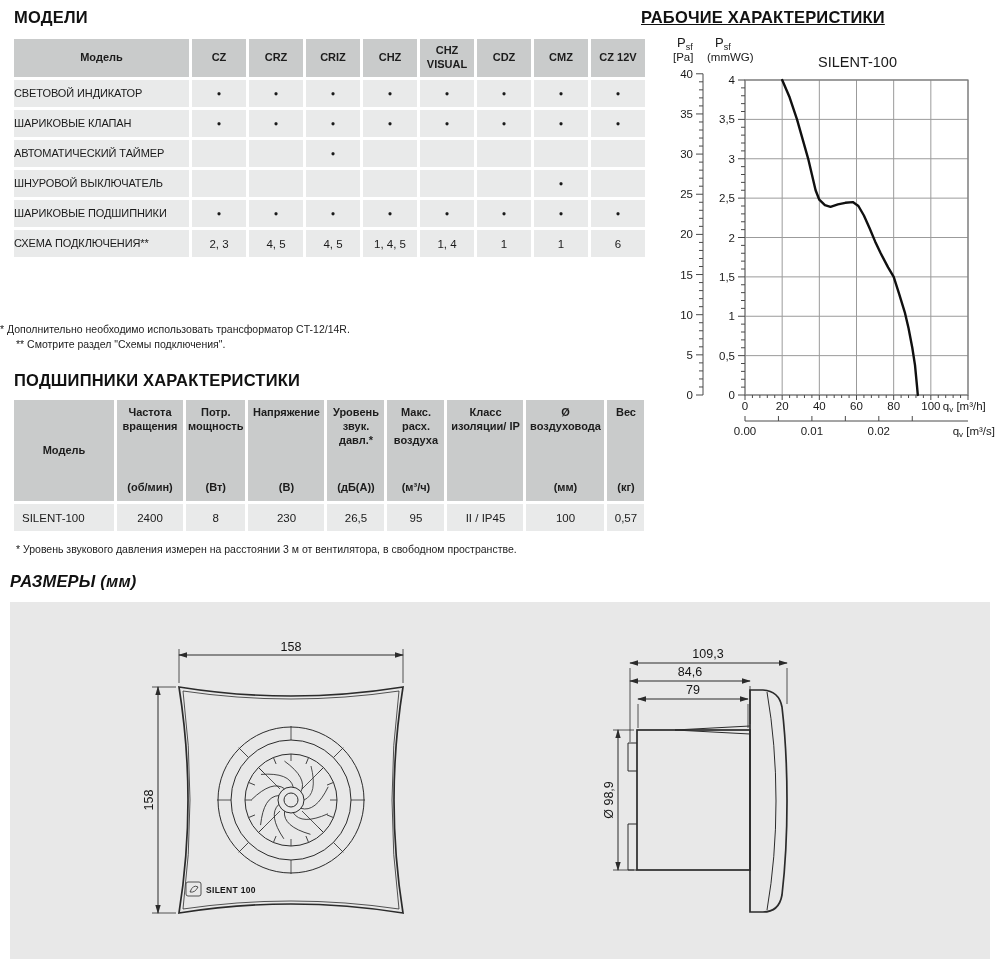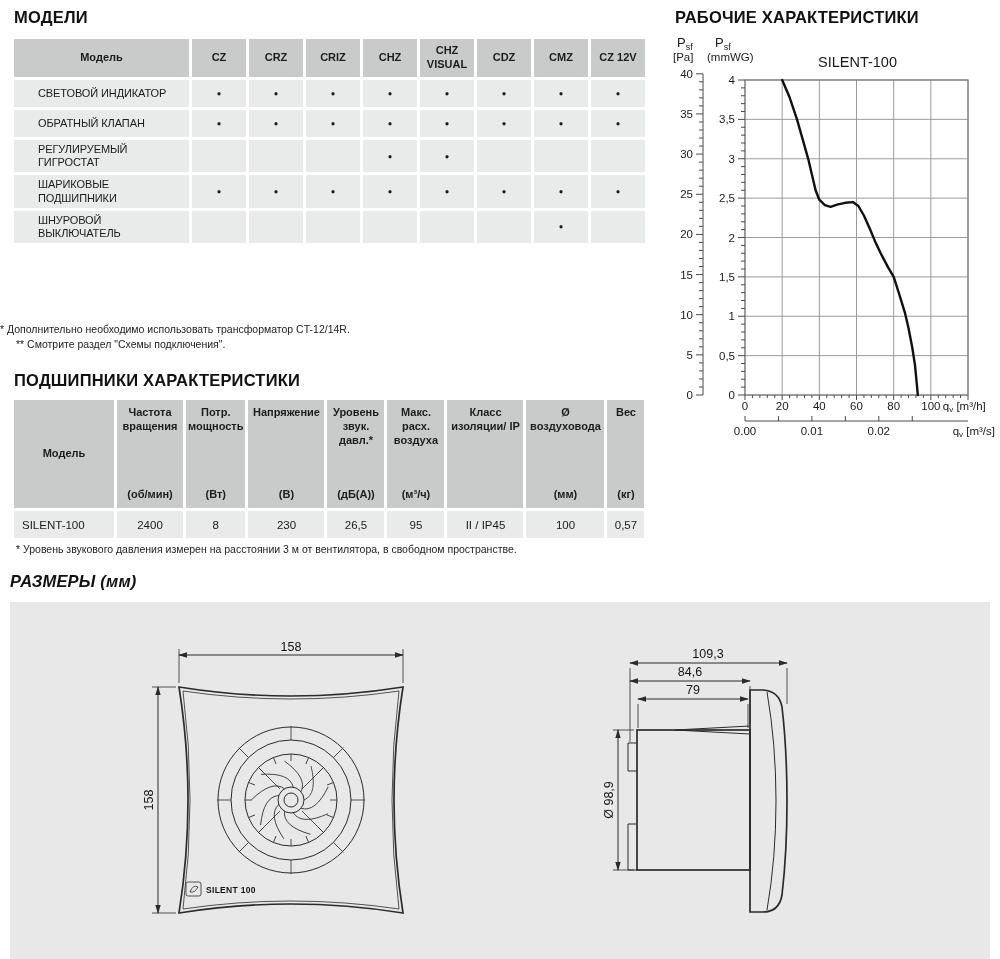--- a/index.html
+++ b/index.html
@@ -15,25 +15,25 @@
 
   
   table.tbl{border-collapse:separate;border-spacing:3px;table-layout:fixed;}
   .tbl th{background:var(--table-header,#c9cbcb);font-weight:bold;color:#1c1c1c;
           text-align:center;font-size:11px;line-height:1.25;padding:2px;}
   .tbl td{background:var(--table-row,#e9eaea);font-size:11.5px;text-align:center;
           vertical-align:middle;padding:2px;}
   
   .models th{height:34px;vertical-align:middle;}
   .models td{height:21px;}
-  .models td.label{text-align:left;padding:3px 4px 3px 24px;font-size:11px;line-height:1.2;letter-spacing:-.1px;}
+  .models td.label{text-align:left;padding:3px 4px 3px 0;font-size:11px;line-height:1.2;letter-spacing:-.1px;}
   .models td.dot{font-size:7.5px;}
   .models td.val{font-size:11.5px;}
   
-  .tech th{position:relative;height:84px;vertical-align:top;padding:6px 2px 18px;}
+  .tech th{position:relative;height:84px;vertical-align:top;padding:6px 2px 11px;}
   .tech th .hunit{position:absolute;left:0;right:0;bottom:6px;text-align:center;font-weight:bold;}
   .tech th.center{vertical-align:middle;padding:2px;}
   .tech td{height:23px;background:var(--table-row,#e7e8e8);}
   .tech tr.alt td{background:var(--table-row-alt,#d6d8d8);}
   .tech td.label{text-align:left;padding-left:8px;font-size:11.5px;}
 
   
   #perf-chart text{font-family:"Liberation Sans",sans-serif;}
   #perf-chart .grid{stroke:#9b9b9b;stroke-width:1;}
   #perf-chart .frame{fill:none;stroke:#7d7d7d;stroke-width:1.2;}
@@ -89,62 +89,73 @@
         <td class="dot">●</td>
         <td class="dot">●</td>
         <td class="dot">●</td>
         <td class="dot">●</td>
         <td class="dot">●</td>
         <td class="dot">●</td>
         <td class="dot">●</td>
         <td class="dot">●</td>
       </tr>
       <tr>
-        <td class="label">ОБРАТНЫЙ КЛАПАН</td>
-        <td class="dot">●</td>
-        <td class="dot">●</td>
-        <td class="dot">●</td>
-        <td class="dot">●</td>
-        <td class="dot">●</td>
-        <td class="dot">●</td>
-        <td class="dot">●</td>
-        <td class="dot">●</td>
-      </tr>
-      <tr>
-        <td class="label">РЕГУЛИРУЕМЫЙ ГИГРОСТАТ</td>
-        <td class="val"></td>
-        <td class="val"></td>
-        <td class="val"></td>
-        <td class="dot">●</td>
-        <td class="dot">●</td>
-        <td class="val"></td>
-        <td class="val"></td>
+        <td class="label">ШАРИКОВЫЕ КЛАПАН</td>
+        <td class="dot">●</td>
+        <td class="dot">●</td>
+        <td class="dot">●</td>
+        <td class="dot">●</td>
+        <td class="dot">●</td>
+        <td class="dot">●</td>
+        <td class="dot">●</td>
+        <td class="dot">●</td>
+      </tr>
+      <tr>
+        <td class="label">АВТОМАТИЧЕСКИЙ ТАЙМЕР</td>
+        <td class="val"></td>
+        <td class="val"></td>
+        <td class="dot">●</td>
+        <td class="val"></td>
+        <td class="val"></td>
+        <td class="val"></td>
+        <td class="val"></td>
+        <td class="val"></td>
+      </tr>
+      <tr>
+        <td class="label">ШНУРОВОЙ ВЫКЛЮЧАТЕЛЬ</td>
+        <td class="val"></td>
+        <td class="val"></td>
+        <td class="val"></td>
+        <td class="val"></td>
+        <td class="val"></td>
+        <td class="val"></td>
+        <td class="dot">●</td>
         <td class="val"></td>
       </tr>
       <tr>
         <td class="label">ШАРИКОВЫЕ ПОДШИПНИКИ</td>
         <td class="dot">●</td>
         <td class="dot">●</td>
         <td class="dot">●</td>
         <td class="dot">●</td>
         <td class="dot">●</td>
         <td class="dot">●</td>
         <td class="dot">●</td>
         <td class="dot">●</td>
       </tr>
       <tr>
-        <td class="label">ШНУРОВОЙ ВЫКЛЮЧАТЕЛЬ</td>
-        <td class="val"></td>
-        <td class="val"></td>
-        <td class="val"></td>
-        <td class="val"></td>
-        <td class="val"></td>
-        <td class="val"></td>
-        <td class="dot">●</td>
-        <td class="val"></td>
+        <td class="label">СХЕМА ПОДКЛЮЧЕНИЯ**</td>
+        <td class="val">2, 3</td>
+        <td class="val">4, 5</td>
+        <td class="val">4, 5</td>
+        <td class="val">1, 4, 5</td>
+        <td class="val">1, 4</td>
+        <td class="val">1</td>
+        <td class="val">1</td>
+        <td class="val">6</td>
       </tr>
     </tbody>
   </table>
 
 <div class="footnote abs" style="left:0;top:323px;">* Дополнительно необходимо использовать трансформатор CT-12/14R.</div>
 <div class="footnote abs" style="left:16px;top:338px;">** Смотрите раздел "Схемы подключения".</div>
 
 <h2 class="abs" style="left:14px;top:371px;">ПОДШИПНИКИ ХАРАКТЕРИСТИКИ</h2>
 
 <table class="tbl tech abs" style="left:11px;top:397px;">
@@ -207,21 +218,21 @@
         <td class="val">95</td>
         <td class="val">II / IP45</td>
         <td class="val">100</td>
         <td class="val">0,57</td>
       </tr>
     </tbody>
   </table>
 
 <div class="footnote abs" style="left:16px;top:543px;">* Уровень звукового давления измерен на расстоянии 3 м от вентилятора, в свободном пространстве.</div>
 
-<h2 class="abs" style="left:675px;top:8px;">РАБОЧИЕ ХАРАКТЕРИСТИКИ</h2>
+<h2 class="abs" style="left:641px;top:8px;text-decoration:underline;">РАБОЧИЕ ХАРАКТЕРИСТИКИ</h2>
 <svg id="perf-chart" class="abs" style="left:665px;top:30px;" width="335" height="445" viewBox="0 0 335 445">
     <line x1="80" y1="50" x2="80" y2="365" class="grid"></line>
     <line x1="117.16666666666666" y1="50" x2="117.16666666666666" y2="365" class="grid"></line>
     <line x1="154.33333333333331" y1="50" x2="154.33333333333331" y2="365" class="grid"></line>
     <line x1="191.5" y1="50" x2="191.5" y2="365" class="grid"></line>
     <line x1="228.66666666666666" y1="50" x2="228.66666666666666" y2="365" class="grid"></line>
     <line x1="265.83333333333337" y1="50" x2="265.83333333333337" y2="365" class="grid"></line>
     <line x1="303" y1="50" x2="303" y2="365" class="grid"></line>
     <line x1="80" y1="365" x2="303" y2="365" class="grid"></line>
     <line x1="80" y1="325.625" x2="303" y2="325.625" class="grid"></line>

